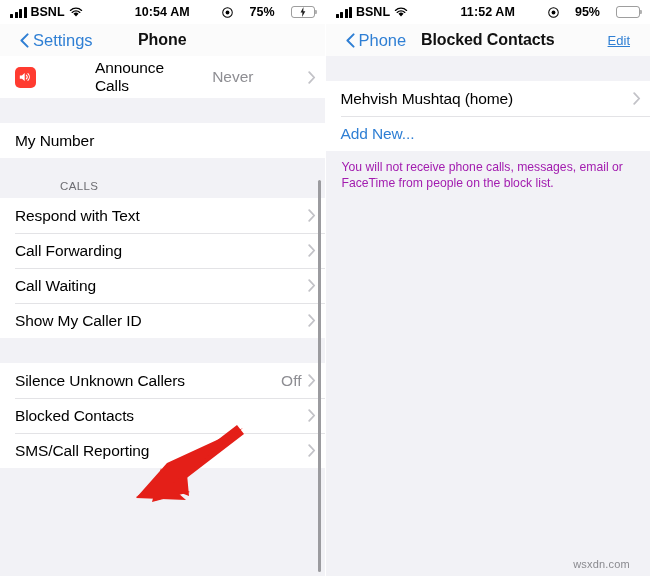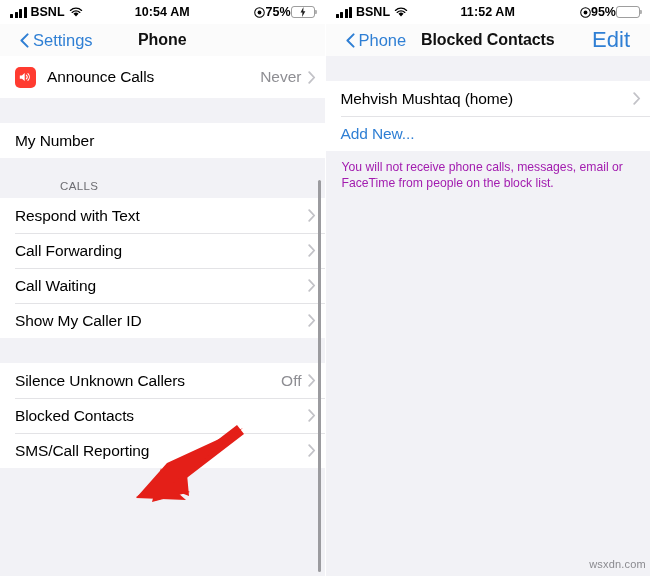--- a/index.html
+++ b/index.html
@@ -37,21 +37,21 @@
     display: flex;
     align-items: center;
     padding: 0 10px;
     box-sizing: border-box;
     font-size: 12.5px;
     font-weight: bold;
     color: #000000;
   }
   .sb-left { display: flex; align-items: center; gap: 4px; flex: 1 1 0; }
   .sb-center { flex: 0 0 auto; letter-spacing: 0.1px; }
-  .sb-right { display: flex; align-items: center; gap: 0; flex: 1 1 0; justify-content: flex-end; }
+  .sb-right { display: flex; align-items: center; gap: 16px; flex: 1 1 0; justify-content: flex-end; }
   .carrier { font-size: 12.5px; font-weight: bold; text-align: right; }
 
   .bars { display: flex; align-items: flex-end; gap: 1.5px; height: 11px; }
   .bars i { display: block; width: 3px; background: #000; border-radius: 0.5px; }
   .bars i:nth-child(1) { height: 4px; }
   .bars i:nth-child(2) { height: 6px; }
   .bars i:nth-child(3) { height: 8.5px; }
   .bars i:nth-child(4) { height: 11px; }
 
   .wifi { position: relative; width: 14px; height: 11px; }
@@ -116,22 +116,23 @@
     left: 0; right: 0;
     text-align: center;
     font-size: 16px;
     font-weight: bold;
     color: #111;
     letter-spacing: -0.1px;
   }
   .nav-action {
     margin-left: auto;
     color: #2f7fd4;
-    font-size: 22px;
+    font-size: 13px;
     z-index: 2;
+    text-decoration: underline;
   }
 
   
   .group { background: #ffffff; }
   .gap { background: #f2f2f6; }
   .gap.h22 { height: 22px; }
   .gap.h25 { height: 25px; }
 
   .section-hdr {
     background: #f2f2f6;
@@ -170,21 +171,21 @@
     color: #8e8e93;
     padding-right: 6px;
   }
   .row .chev {
     margin-left: auto;
     width: 8px; height: 13px;
     flex: 0 0 auto;
   }
   .row .value + .chev { margin-left: 0; }
 
-  .row.tall { height: 42px; }
+  .row.tall { height: 42px; gap: 48px; }
 
   .icon-badge {
     width: 21px; height: 21px;
     border-radius: 5px;
     background: #ff3b30;
     display: flex;
     align-items: center;
     justify-content: center;
     margin-right: 11px;
     flex: 0 0 auto;
@@ -213,21 +214,21 @@
   .arrow-overlay {
     position: absolute;
     left: 0; top: 0;
     width: 650px; height: 576px;
     pointer-events: none;
   }
 
   
   .watermark {
     position: absolute;
-    right: 4px;
+    right: 20px;
     bottom: 6px;
     font-size: 11px;
     color: #8a8a8f;
     letter-spacing: 0.2px;
   }
 </style>
 </head>
 <body>
 
 <div class="screen">

